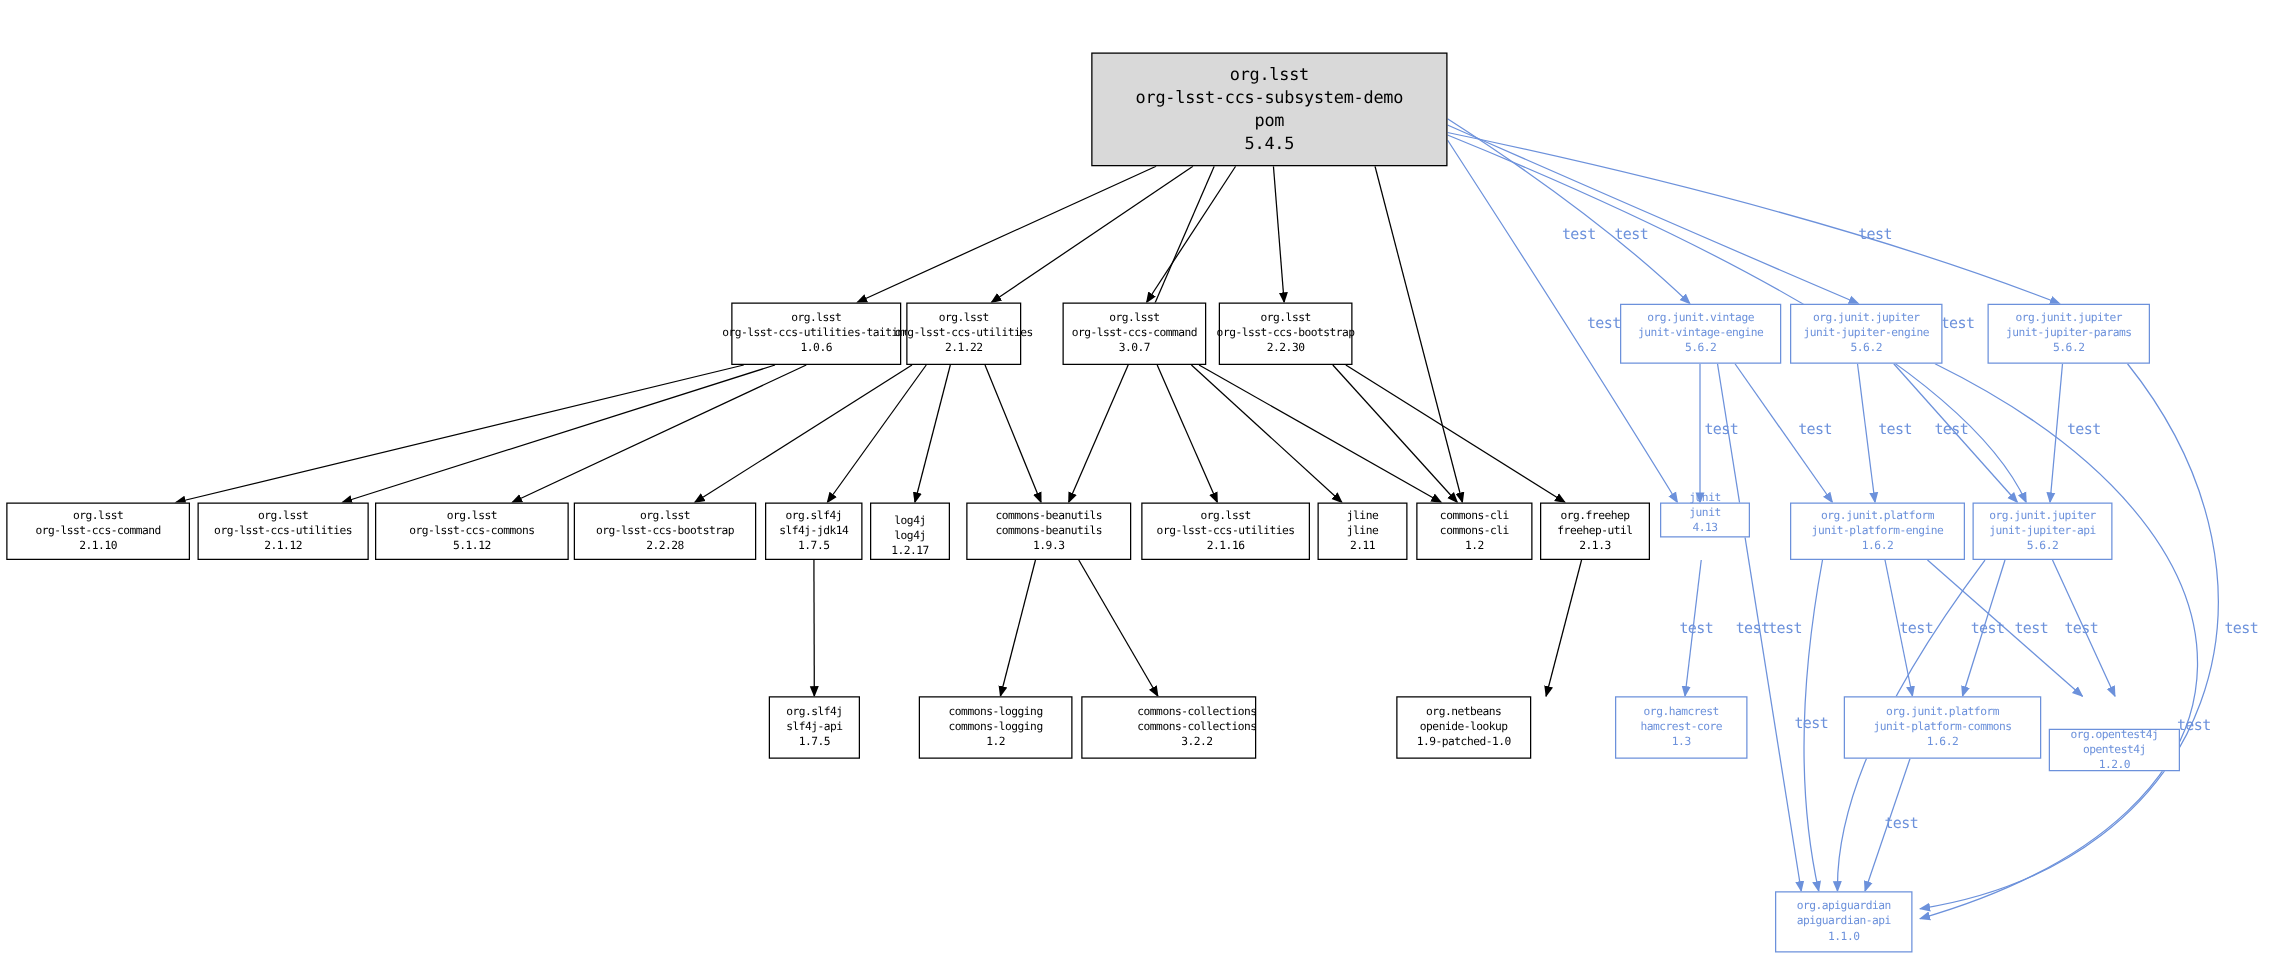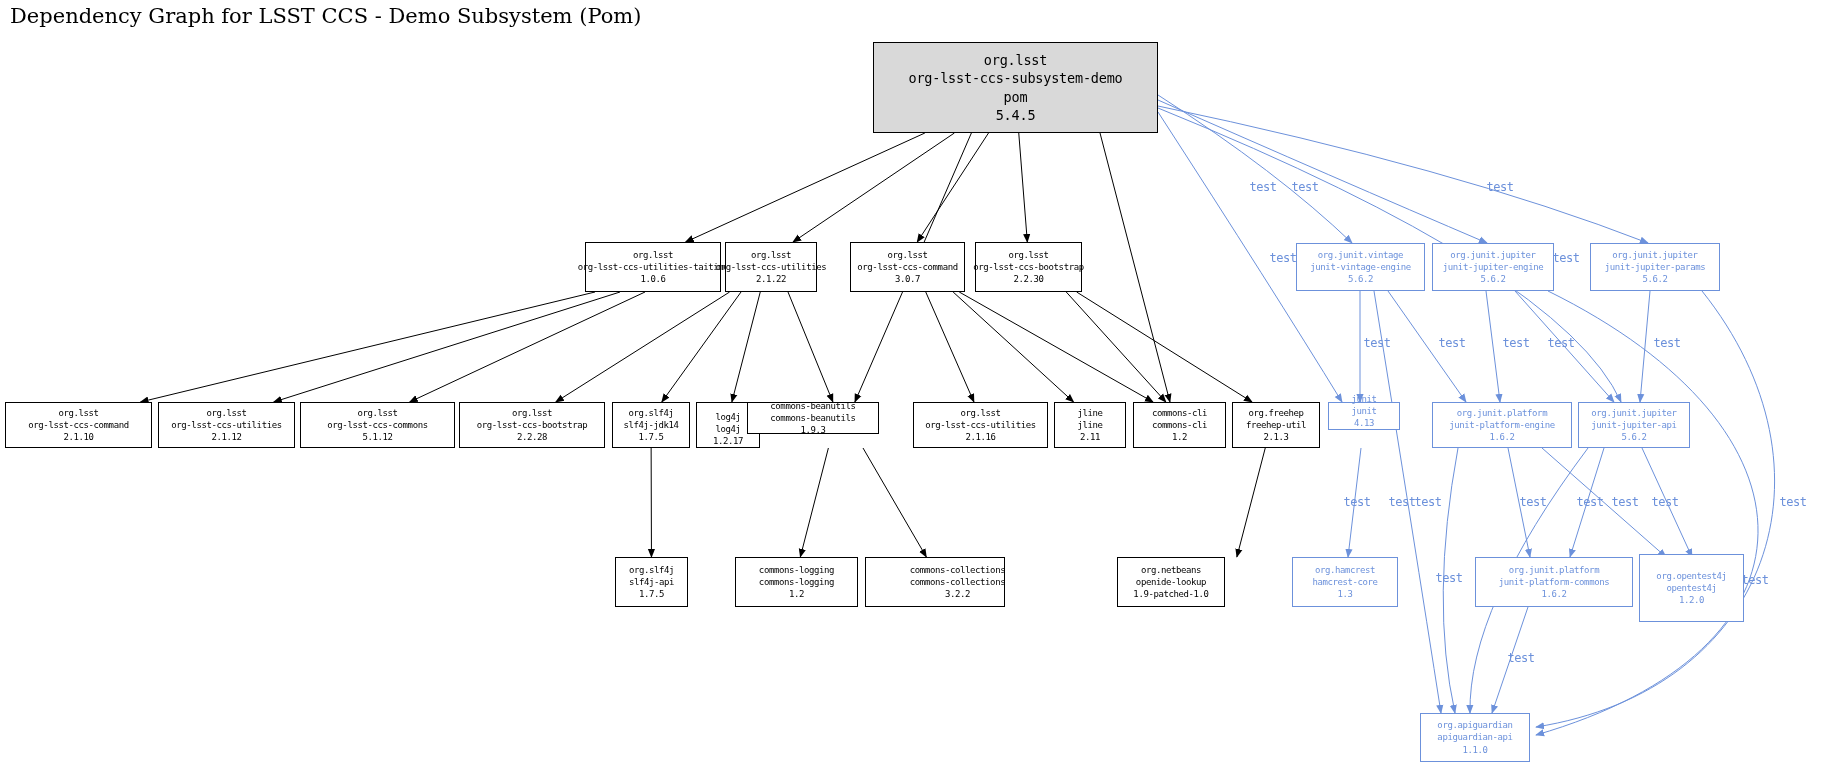--- a/index.html
+++ b/index.html
@@ -15,21 +15,20 @@
         text-align:center;overflow:visible;}
   .node.blue{border-color:var(--blue);color:var(--blue);}
   .node.root{background:#d9d9d9;font-size:13.5px;letter-spacing:-0.2px;line-height:1.35;}
   .elabel{position:absolute;transform:translate(-50%,-50%);font-size:12px;
           letter-spacing:-0.5px;color:var(--blue);}
 </style>
 </head>
 <body>
 
 <div id="canvas">
-  <h1 class="graph-title">Dependency Graph for LSST CCS - Demo Subsystem (Pom)</h1>
   <svg class="edges" id="edges" width="1821" height="768" viewBox="0 0 1821 768">
       <defs>
         <marker id="mk-compile" viewBox="0 0 10 10" refX="9" refY="5" markerWidth="9" markerHeight="9" orient="auto-start-reverse">
           <path d="M0,1 L10,5 L0,9 z" fill="#000000"></path>
         </marker>
         <marker id="mk-test" viewBox="0 0 10 10" refX="9" refY="5" markerWidth="9" markerHeight="9" orient="auto-start-reverse">
           <path d="M0,1 L10,5 L0,9 z" fill="#6c91db"></path>
         </marker>
       </defs>
       <path d="M924.875,133 L685.625,242" fill="none" stroke="#000000" stroke-width="1" marker-end="url(#mk-compile)"></path>
@@ -161,21 +160,21 @@
     <div class="node" style="left: 612px; top: 402px; width: 78px; height: 46px;">
       <div>org.slf4j</div>
       <div>slf4j-jdk14</div>
       <div>1.7.5</div>
     </div>
     <div class="node" style="left: 696px; top: 402px; width: 64px; height: 46px; justify-content: flex-end;">
       <div>log4j</div>
       <div>log4j</div>
       <div>1.2.17</div>
     </div>
-    <div class="node" style="left: 747px; top: 402px; width: 132px; height: 32px;">
+    <div class="node" style="left: 773px; top: 402px; width: 132px; height: 46px;">
       <div>commons-beanutils</div>
       <div>commons-beanutils</div>
       <div>1.9.3</div>
     </div>
     <div class="node" style="left: 913px; top: 402px; width: 135px; height: 46px;">
       <div>org.lsst</div>
       <div>org-lsst-ccs-utilities</div>
       <div>2.1.16</div>
     </div>
     <div class="node" style="left: 1054px; top: 402px; width: 72px; height: 46px;">
@@ -231,21 +230,21 @@
     <div class="node blue" style="left: 1292px; top: 557px; width: 106px; height: 50px;">
       <div>org.hamcrest</div>
       <div>hamcrest-core</div>
       <div>1.3</div>
     </div>
     <div class="node blue" style="left: 1475px; top: 557px; width: 158px; height: 50px;">
       <div>org.junit.platform</div>
       <div>junit-platform-commons</div>
       <div>1.6.2</div>
     </div>
-    <div class="node blue" style="left: 1639px; top: 554px; width: 105px; height: 68px;">
+    <div class="node blue" style="left: 1639px; top: 583px; width: 105px; height: 34px;">
       <div>org.opentest4j</div>
       <div>opentest4j</div>
       <div>1.2.0</div>
     </div>
     <div class="node blue" style="left: 1420px; top: 713px; width: 110px; height: 49px;">
       <div>org.apiguardian</div>
       <div>apiguardian-api</div>
       <div>1.1.0</div>
     </div>
   </div>

